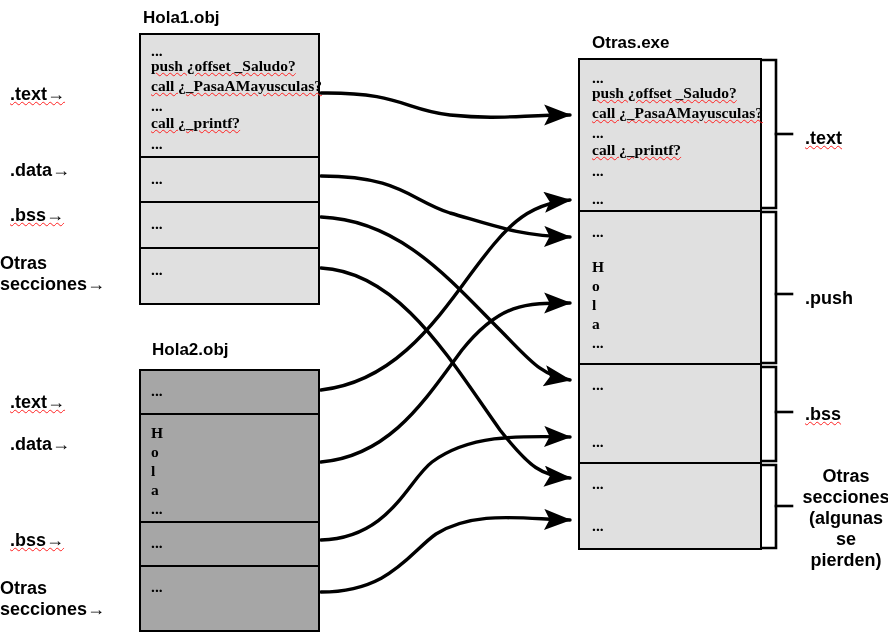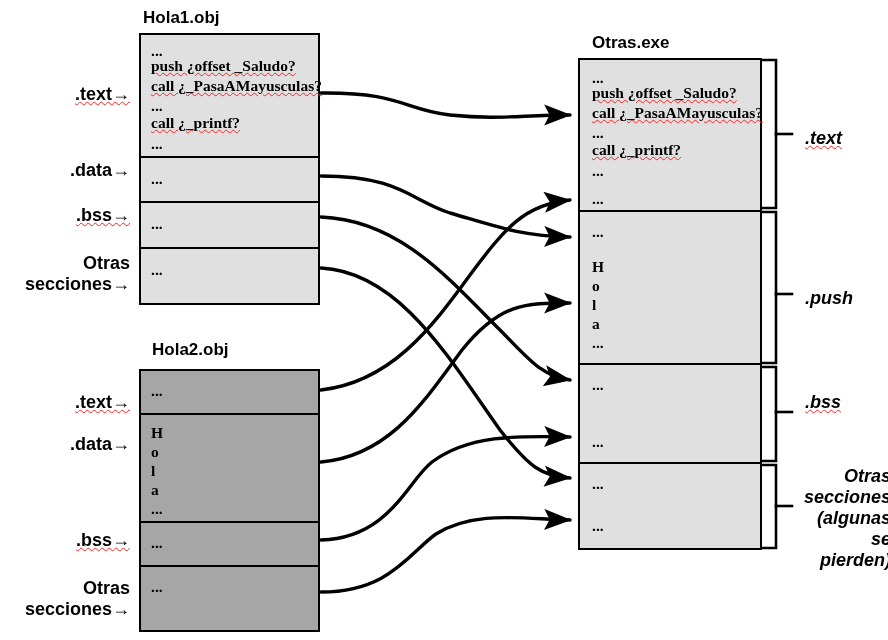--- a/index.html
+++ b/index.html
@@ -65,22 +65,22 @@
 
   
   .side-label {
     position: absolute;
     font-family: "Liberation Sans", sans-serif;
     font-weight: bold;
     font-size: 18px;
     color: #000000;
     white-space: nowrap;
   }
-  .side-label.left  { text-align: right; }
-  .side-label.right { text-align: right; font-style: italic; }
+  .side-label.left  { text-align: left; }
+  .side-label.right { text-align: center; }
   .side-label .ln { display: block; line-height: 21px; }
 
   
   #wires {
     position: absolute;
     left: 0;
     top: 0;
     width: 888px;
     height: 640px;
     pointer-events: none;
@@ -187,21 +187,21 @@
     </div>
 
     <div class="section last" style="top:404px; height:84px;">
       <div class="code" style="left:12px; top:10px;">...</div>
       <div class="code" style="left:12px; top:52px;">...</div>
     </div>
   </div>
 
   <div class="side-label right" style="left:805px; top:128px;"><span class="sq">.text</span></div>
   <div class="side-label right" style="left:805px; top:288px;">.push</div>
-  <div class="side-label right" style="left:805px; top:392px;"><span class="sq">.bss</span></div>
+  <div class="side-label right" style="left:805px; top:404px;"><span class="sq">.bss</span></div>
   <div class="side-label right" style="left:801px; top:466px; width:90px;">
     <span class="ln">Otras</span>
     <span class="ln">secciones</span>
     <span class="ln">(algunas</span>
     <span class="ln"> se</span>
     <span class="ln">pierden)</span>
   </div>
 
   <svg id="wires" viewBox="0 0 888 640">
     <defs>

